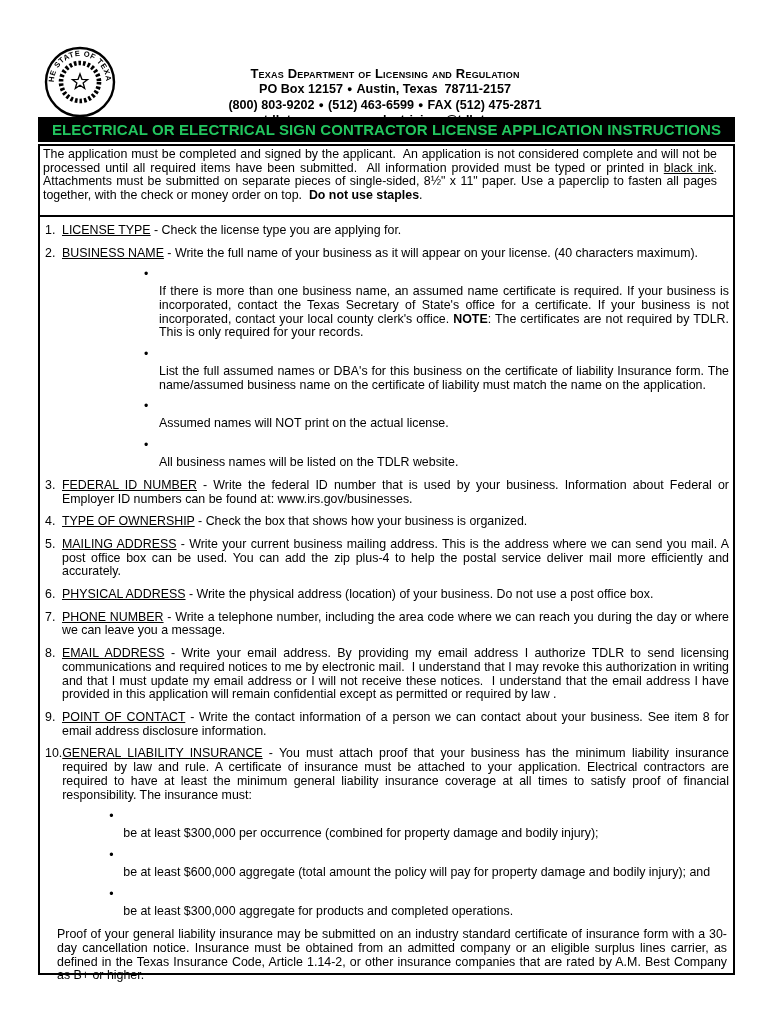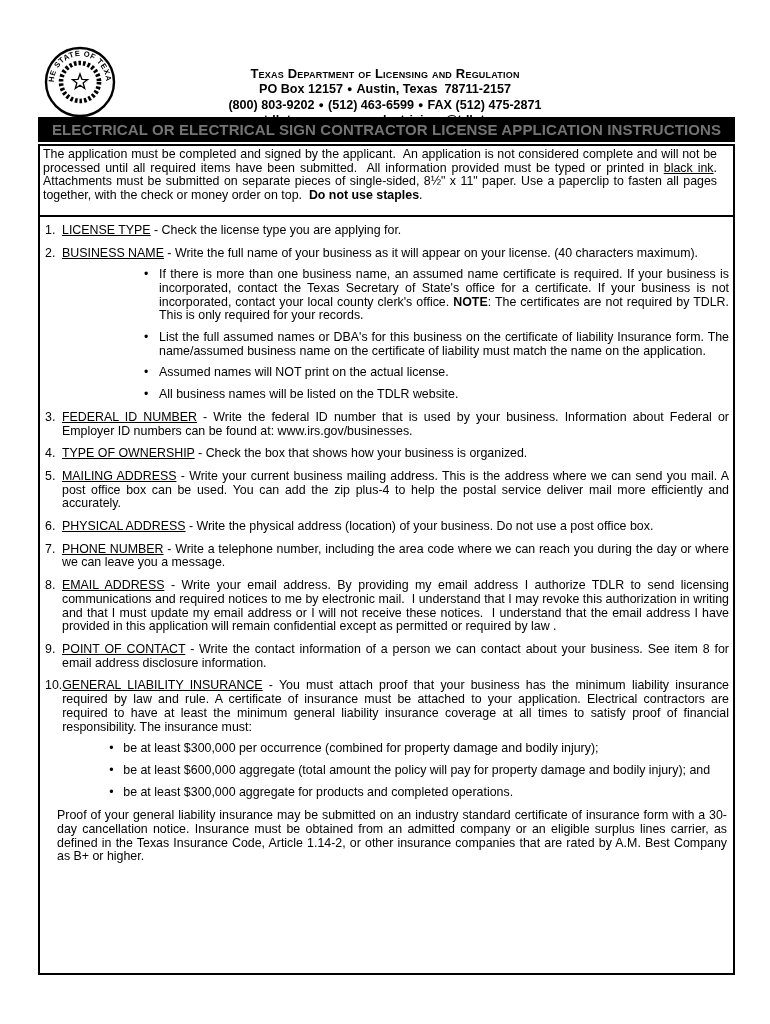--- a/index.html
+++ b/index.html
@@ -9,21 +9,21 @@
   
   .seal{position:absolute;left:44px;top:46px;width:72px;height:72px;}
   .letterhead{position:absolute;left:0;top:66px;width:770px;text-align:center;
               font-weight:bold;line-height:15.8px;}
   .agency-name{font-size:13px;font-variant:small-caps;letter-spacing:.2px;}
   .lh-line{font-size:12.6px;}
   .sep{display:inline-block;margin:0 4px;font-size:9px;vertical-align:1px;}
 
   
   .title-bar{position:absolute;left:38px;top:117px;width:697px;height:25px;background:#000;
-             color:#737373;font-weight:bold;font-size:15px;line-height:25px;text-align:center;
+             color:#22c55e;font-weight:bold;font-size:15px;line-height:25px;text-align:center;
              letter-spacing:.1px;white-space:nowrap;}
 
   
   .main-box{position:absolute;left:38px;top:144px;width:697px;height:831px;
             border:2px solid #000;box-sizing:border-box;font-size:12.4px;line-height:13.7px;}
   .intro{padding:2px 3px 5px 3px;}
   .p1{margin:0 13px 7px 0;text-align:justify;}
   .p2{margin:0;font-weight:bold;}
   .divider{border:0;border-top:2px solid #000;margin:0;}
   .list{padding:7px 4px 0 5px;}
@@ -31,21 +31,21 @@
   .num{flex:0 0 17px;}
   .itext{flex:1;text-align:justify;}
   .u{text-decoration:underline;}
   .b{font-weight:bold;}
   .bullets{margin-top:8px;}
   .bul{display:flex;margin-bottom:8px;text-align:justify;}
   .bulA{margin-left:82px;}
   .bulB{margin-left:47px;}
   .dot{flex:0 0 15px;}
   .bulB .dot{flex:0 0 14px;}
-  .btext{flex:1;}
+  .btext{flex:1;margin-top:17px;}
   .closing{margin:10px 2px 0 12px;text-align:justify;}
 </style>
 </head>
 <body>
 
 <div class="page">
 
   <svg class="seal" viewBox="0 0 72 72" aria-hidden="true">
     <circle cx="36" cy="36" r="34" fill="#fff" stroke="#000" stroke-width="2.4"></circle>
     <defs>

